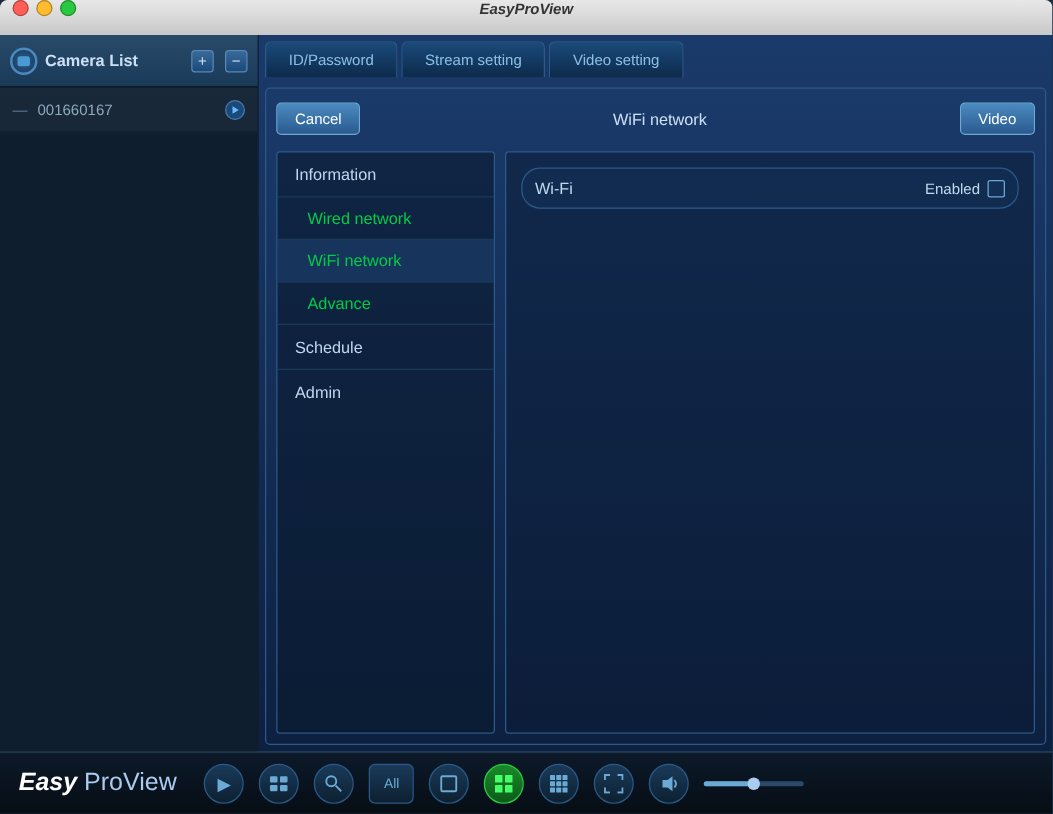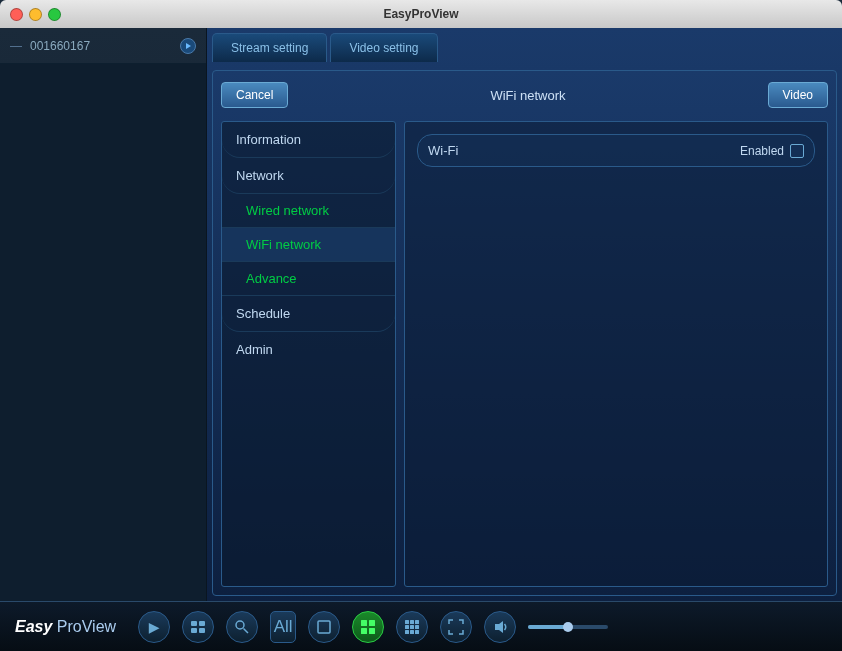--- a/index.html
+++ b/index.html
@@ -10,24 +10,24 @@
       font-family: Arial, sans-serif;
       overflow: hidden;
       position: relative;
     }
 
     
     .title-bar {
       height: 28px;
       background: linear-gradient(to bottom, #e8e8e8, #c8c8c8);
       display: flex;
-      align-items: center;
       justify-content: center;
       position: relative;
       border-radius: 6px 6px 0 0;
+      font-style: italic;
     }
     .title-bar-buttons {
       position: absolute;
       left: 10px;
       display: flex;
       gap: 6px;
     }
     .tb-btn {
       width: 13px;
       height: 13px;
@@ -230,21 +230,20 @@
       border-radius: 3px;
       display: flex;
       flex-direction: column;
     }
     .menu-item {
       padding: 10px 14px;
       border-bottom: 1px solid #1a3a5a;
       color: #c0d8f0;
       font-size: 13px;
       cursor: pointer;
-      border-radius: 18px;
     }
     .menu-item:last-child {
       border-bottom: none;
     }
     .menu-item-sub {
       padding: 9px 24px;
       color: #00cc44;
       font-size: 13px;
       border-bottom: 1px solid #1a3a5a;
       cursor: pointer;
@@ -292,21 +291,21 @@
       height: 50px;
       background: linear-gradient(to bottom, #0d1a2a, #060d14);
       display: flex;
       align-items: center;
       padding: 0 15px;
       border-top: 1px solid #2a4a6a;
       gap: 12px;
     }
     .brand-logo {
       color: #ffffff;
-      font-size: 16px;
+      font-size: 20px;
       font-weight: bold;
       margin-right: 10px;
     }
     .brand-easy {
       font-style: italic;
     }
     .brand-pro {
       color: #aaccee;
       font-weight: normal;
     }
@@ -365,31 +364,42 @@
     <div class="tb-btn tb-close"></div>
     <div class="tb-btn tb-min"></div>
     <div class="tb-btn tb-max"></div>
   </div>
   <span class="title-text">EasyProView</span>
 </div>
 
 <div class="main-container">
 
   <div class="sidebar">
+    <div class="camera-list-header">
+      <div class="camera-icon">
+        <div class="camera-icon-inner"></div>
+      </div>
+      <span class="camera-list-label">Camera List</span>
+      <div class="btn-add-remove">+</div>
+      <div class="btn-add-remove" style="margin-left:3px">−</div>
+    </div>
     <div class="camera-item">
       <span class="camera-item-dash">—</span>
       <span>001660167</span>
       <div class="play-btn"></div>
     </div>
     <div class="sidebar-content"></div>
   </div>
 
   <div class="content-area">
 
     <div class="tabs-bar">
+      <div class="tab tab-inactive">
+        <span>ID/Password</span>
+      </div>
       <div class="tab tab-inactive">
         <span>Stream setting</span>
       </div>
       <div class="tab tab-inactive">
         <span>Video setting</span>
       </div>
     </div>
 
     <div class="panel">
 
@@ -398,23 +408,20 @@
         <span class="panel-title">WiFi network</span>
         <button class="update-btn">Video</button>
       </div>
 
       <div class="panel-body">
 
         <div class="left-menu">
           <div class="menu-item">
             <span>Information</span>
           </div>
-          <div class="menu-item">
-            <span>Network</span>
-          </div>
           <div class="menu-item-sub">
             <span>Wired network</span>
           </div>
           <div class="menu-item-sub menu-item-active">
             <span>WiFi network</span>
           </div>
           <div class="menu-item-sub">
             <span>Advance</span>
           </div>
           <div class="menu-item">
@@ -452,21 +459,21 @@
       <rect x="1" y="9" width="6" height="5" rx="1" fill="#6aaad4"></rect>
       <rect x="9" y="9" width="6" height="5" rx="1" fill="#6aaad4"></rect>
     </svg>
   </div>
   <div class="bottom-icon-btn">
     <svg width="16" height="16" viewBox="0 0 16 16" fill="none">
       <circle cx="6" cy="6" r="4" stroke="#6aaad4" stroke-width="1.5"></circle>
       <line x1="9.5" y1="9.5" x2="14" y2="14" stroke="#6aaad4" stroke-width="1.5"></line>
     </svg>
   </div>
-  <div class="bottom-icon-btn" style="width:26px;border-radius:5px;font-size:17px;color:#6aaad4;">All</div>
+  <div class="bottom-icon-btn" style="width:36px;border-radius:5px;font-size:11px;color:#6aaad4;">All</div>
   <div class="bottom-icon-btn">
     <svg width="16" height="16" viewBox="0 0 16 16" fill="none">
       <rect x="2" y="2" width="12" height="12" rx="1" stroke="#6aaad4" stroke-width="1.5"></rect>
     </svg>
   </div>
   <div class="bottom-icon-btn green">
     <svg width="16" height="16" viewBox="0 0 16 16" fill="none">
       <rect x="1" y="1" width="6" height="6" rx="0.5" fill="#44ff66"></rect>
       <rect x="9" y="1" width="6" height="6" rx="0.5" fill="#44ff66"></rect>
       <rect x="1" y="9" width="6" height="6" rx="0.5" fill="#44ff66"></rect>

